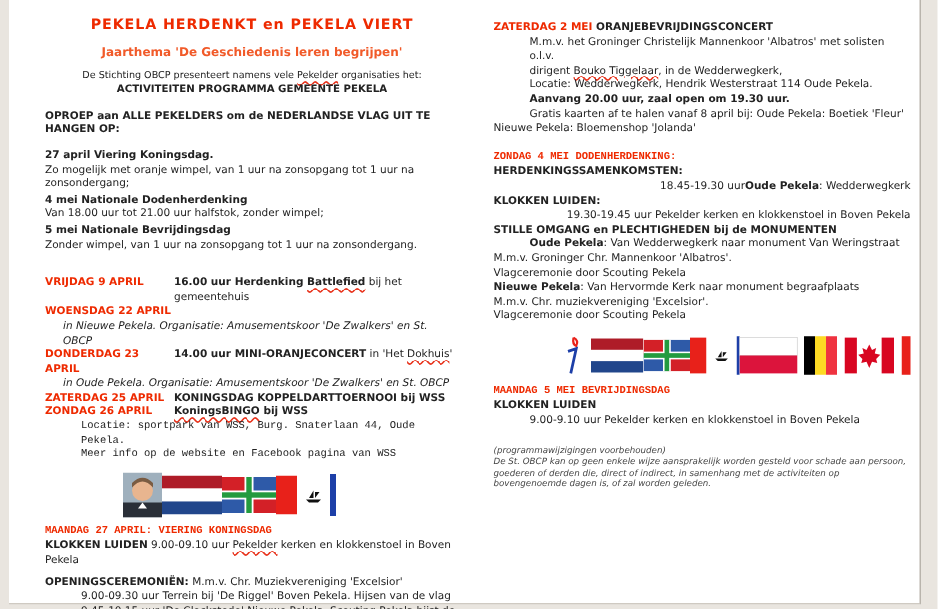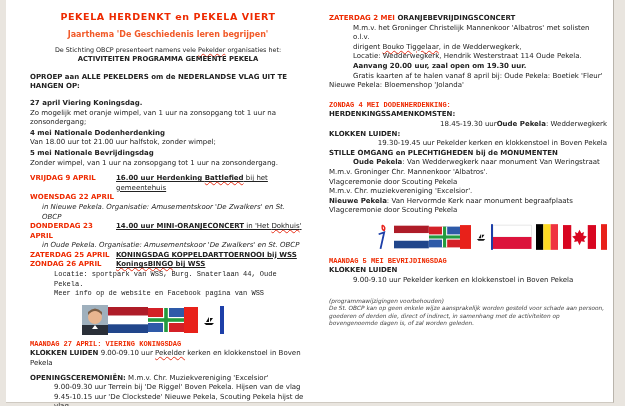--- a/index.html
+++ b/index.html
@@ -29,24 +29,24 @@
 
   .title{font-size:9.5px;font-weight:bold;letter-spacing:.6px;margin-top:4px;}
   .subtitle{font-size:8px;font-weight:bold;margin-top:8px;}
   .intro{font-size:6.4px;margin-top:7px;line-height:9px;}
   .program{font-size:6.8px;font-weight:bold;}
   .oproep{font-size:7px;font-weight:bold;margin-top:8px;}
 
   .vlagblock{margin-top:7px;}
   .vlagblock .body{margin-bottom:1px;}
 
-  .sched{margin-top:6px;}
+  .sched{margin-top:16px;}
   .srow{display:flex;}
   .srow .date{flex:0 0 86px;font-weight:bold;color:#ee2a00;}
-  .srow .rest{flex:1;text-decoration:underline;}
+  .srow .rest{flex:1;}
   .sub{margin-left:12px;font-style:italic;}
   .locline{margin-left:24px;font-family:Liberation Mono, monospace;}
 
   .strip{display:flex;align-items:center;height:30px;margin:6px 0 5px 52px;}
   .strip svg{display:block;}
   .strip .gap{width:5px;}
 
   .h-red{color:#ee2a00;font-weight:bold;margin-top:5px;font-family:Liberation Mono, monospace;}
   .indent1{margin-left:24px;}
 
@@ -166,22 +166,22 @@
 
     <div class="h-red" style="margin-top:10px;">ZONDAG 4 MEI DODENHERDENKING:</div>
     <div class="b">HERDENKINGSSAMENKOMSTEN:</div>
     <div class="drow"><span class="t">18.45-19.30 uur</span><span class="b">Oude Pekela</span><span>: Wedderwegkerk</span></div>
     <div class="b">KLOKKEN LUIDEN:</div>
     <div class="drow">19.30-19.45 uur Pekelder kerken en klokkenstoel in Boven Pekela</div>
     <div class="b">STILLE OMGANG en PLECHTIGHEDEN bij de MONUMENTEN</div>
     <div class="indent1"><span class="b">Oude Pekela</span><span>: Van Wedderwegkerk naar monument Van Weringstraat</span></div>
     <div>M.m.v. Groninger Chr. Mannenkoor 'Albatros'.</div>
     <div>Vlagceremonie door Scouting Pekela</div>
+    <div><span class="b">Nieuwe Pekela</span><span>: Van Hervormde Kerk naar monument begraafplaats</span></div>
     <div>M.m.v. Chr. muziekvereniging 'Excelsior'.</div>
-    <div><span class="b">Nieuwe Pekela</span><span>: Van Hervormde Kerk naar monument begraafplaats</span></div>
     <div>Vlagceremonie door Scouting Pekela</div>
 
     <div class="strip strip2">
       <svg width="16" height="30" viewBox="0 0 16 30">
         <path d="M8 2 Q12 4 10 8 Q7 7 8 2" fill="none" stroke="#e8211a" stroke-width="1.6"></path>
         <path d="M4 12 L10 10 L6 28" fill="none" stroke="#1d3fa8" stroke-width="2"></path>
       </svg>
       <div class="gap"></div>
       <svg width="38" height="26" viewBox="0 0 40 26">
         <rect width="40" height="8.7" fill="#ae1c28"></rect>

